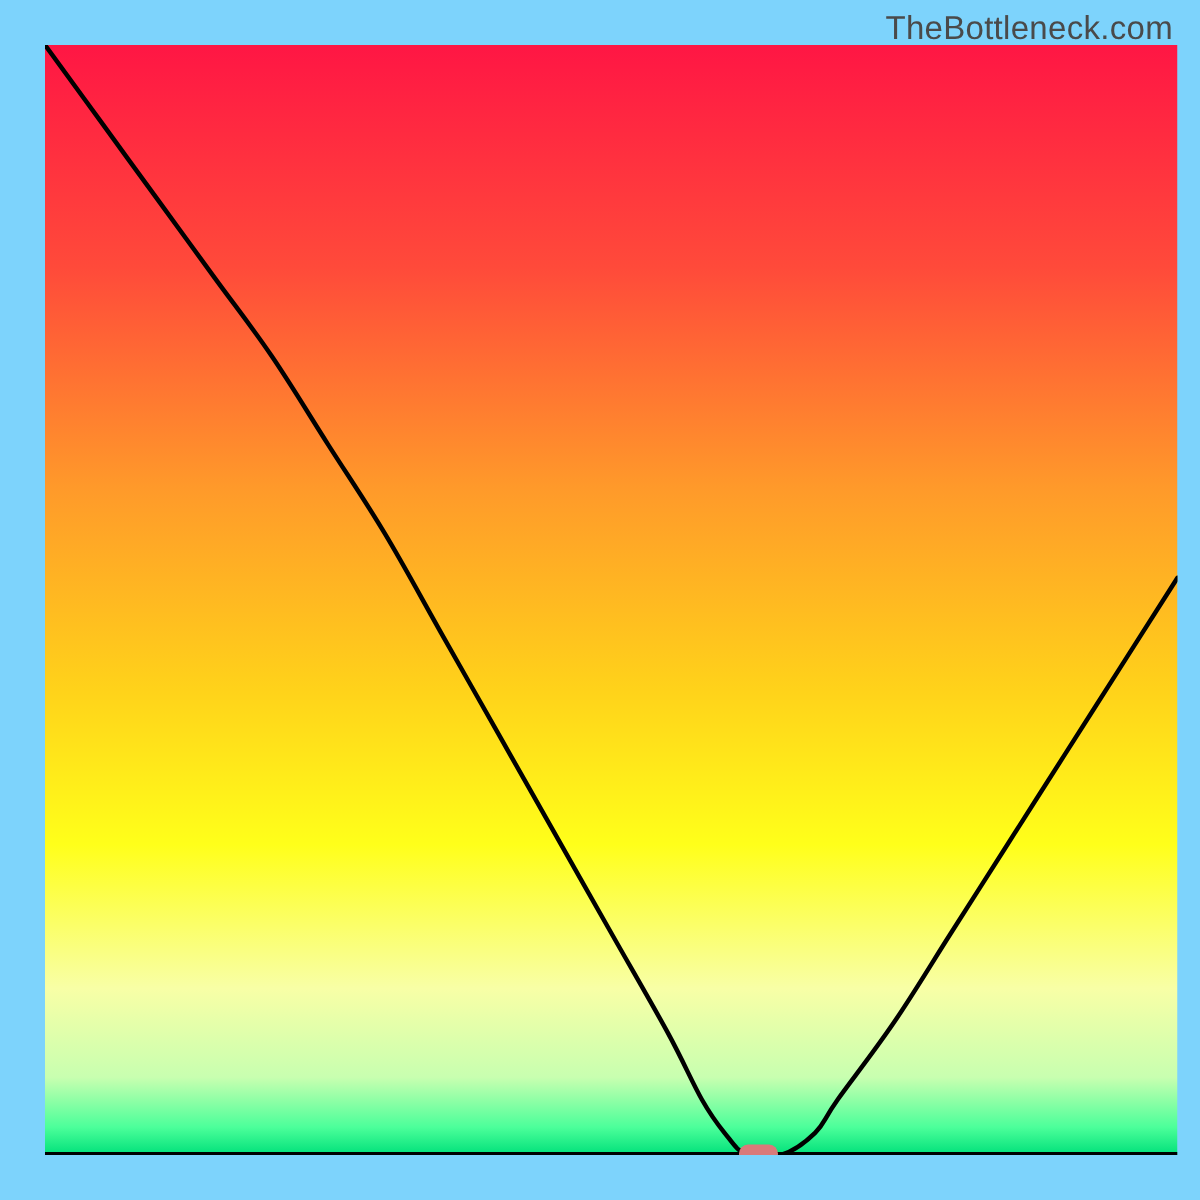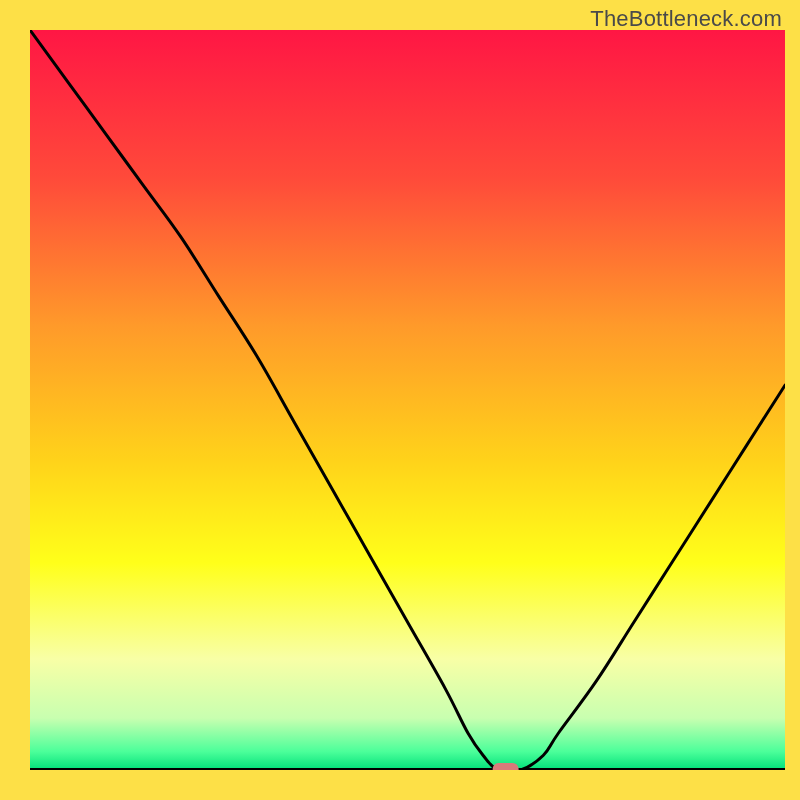--- a/index.html
+++ b/index.html
@@ -1,21 +1,21 @@
 <!DOCTYPE html>
 <html><head>
 <meta charset="utf-8">
 <style>
   * { margin: 0; padding: 0; box-sizing: border-box; }
   html, body { width: 800px; height: 800px; background: #000; }
   .container {
     width: 800px;
     height: 800px;
     position: relative;
-    background: #fde047;
+    background: #7dd3fc;
   }
   .watermark {
     position: absolute;
     top: 6px;
     right: 18px;
     color: #4a4a4a;
     font-family: Arial, Helvetica, sans-serif;
     font-size: 22px;
     font-weight: 500;
     letter-spacing: 0.2px;

